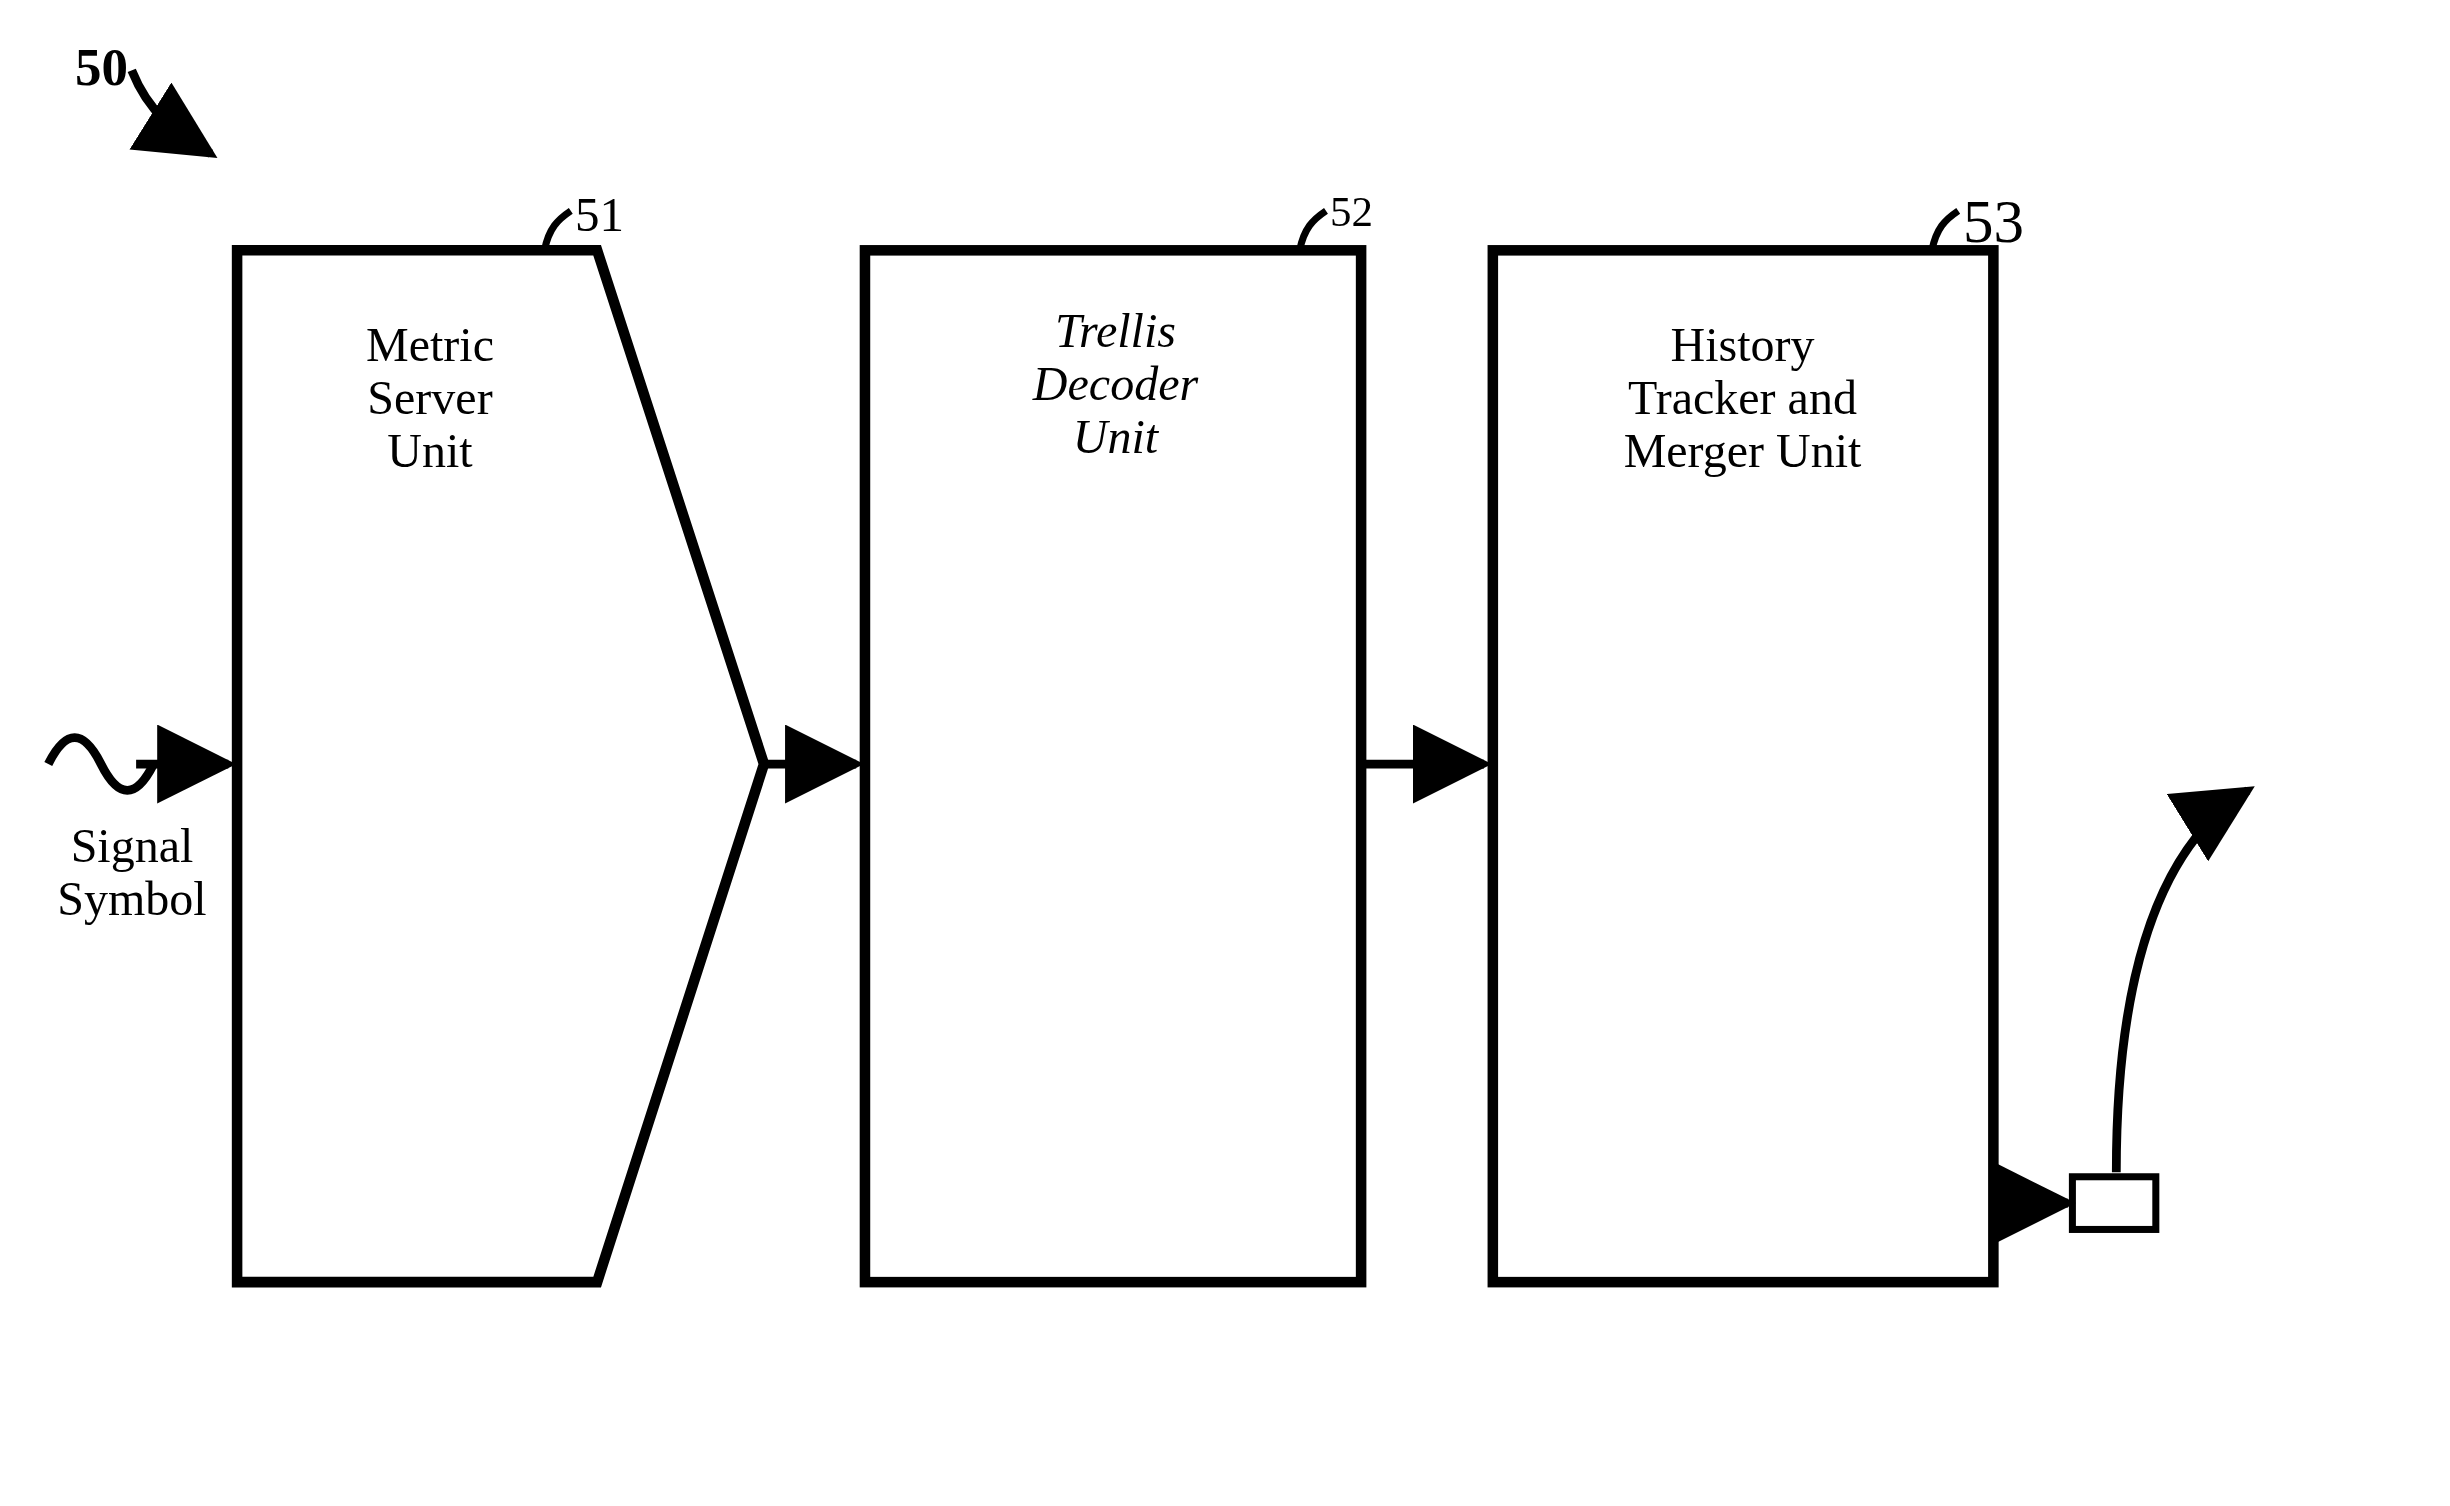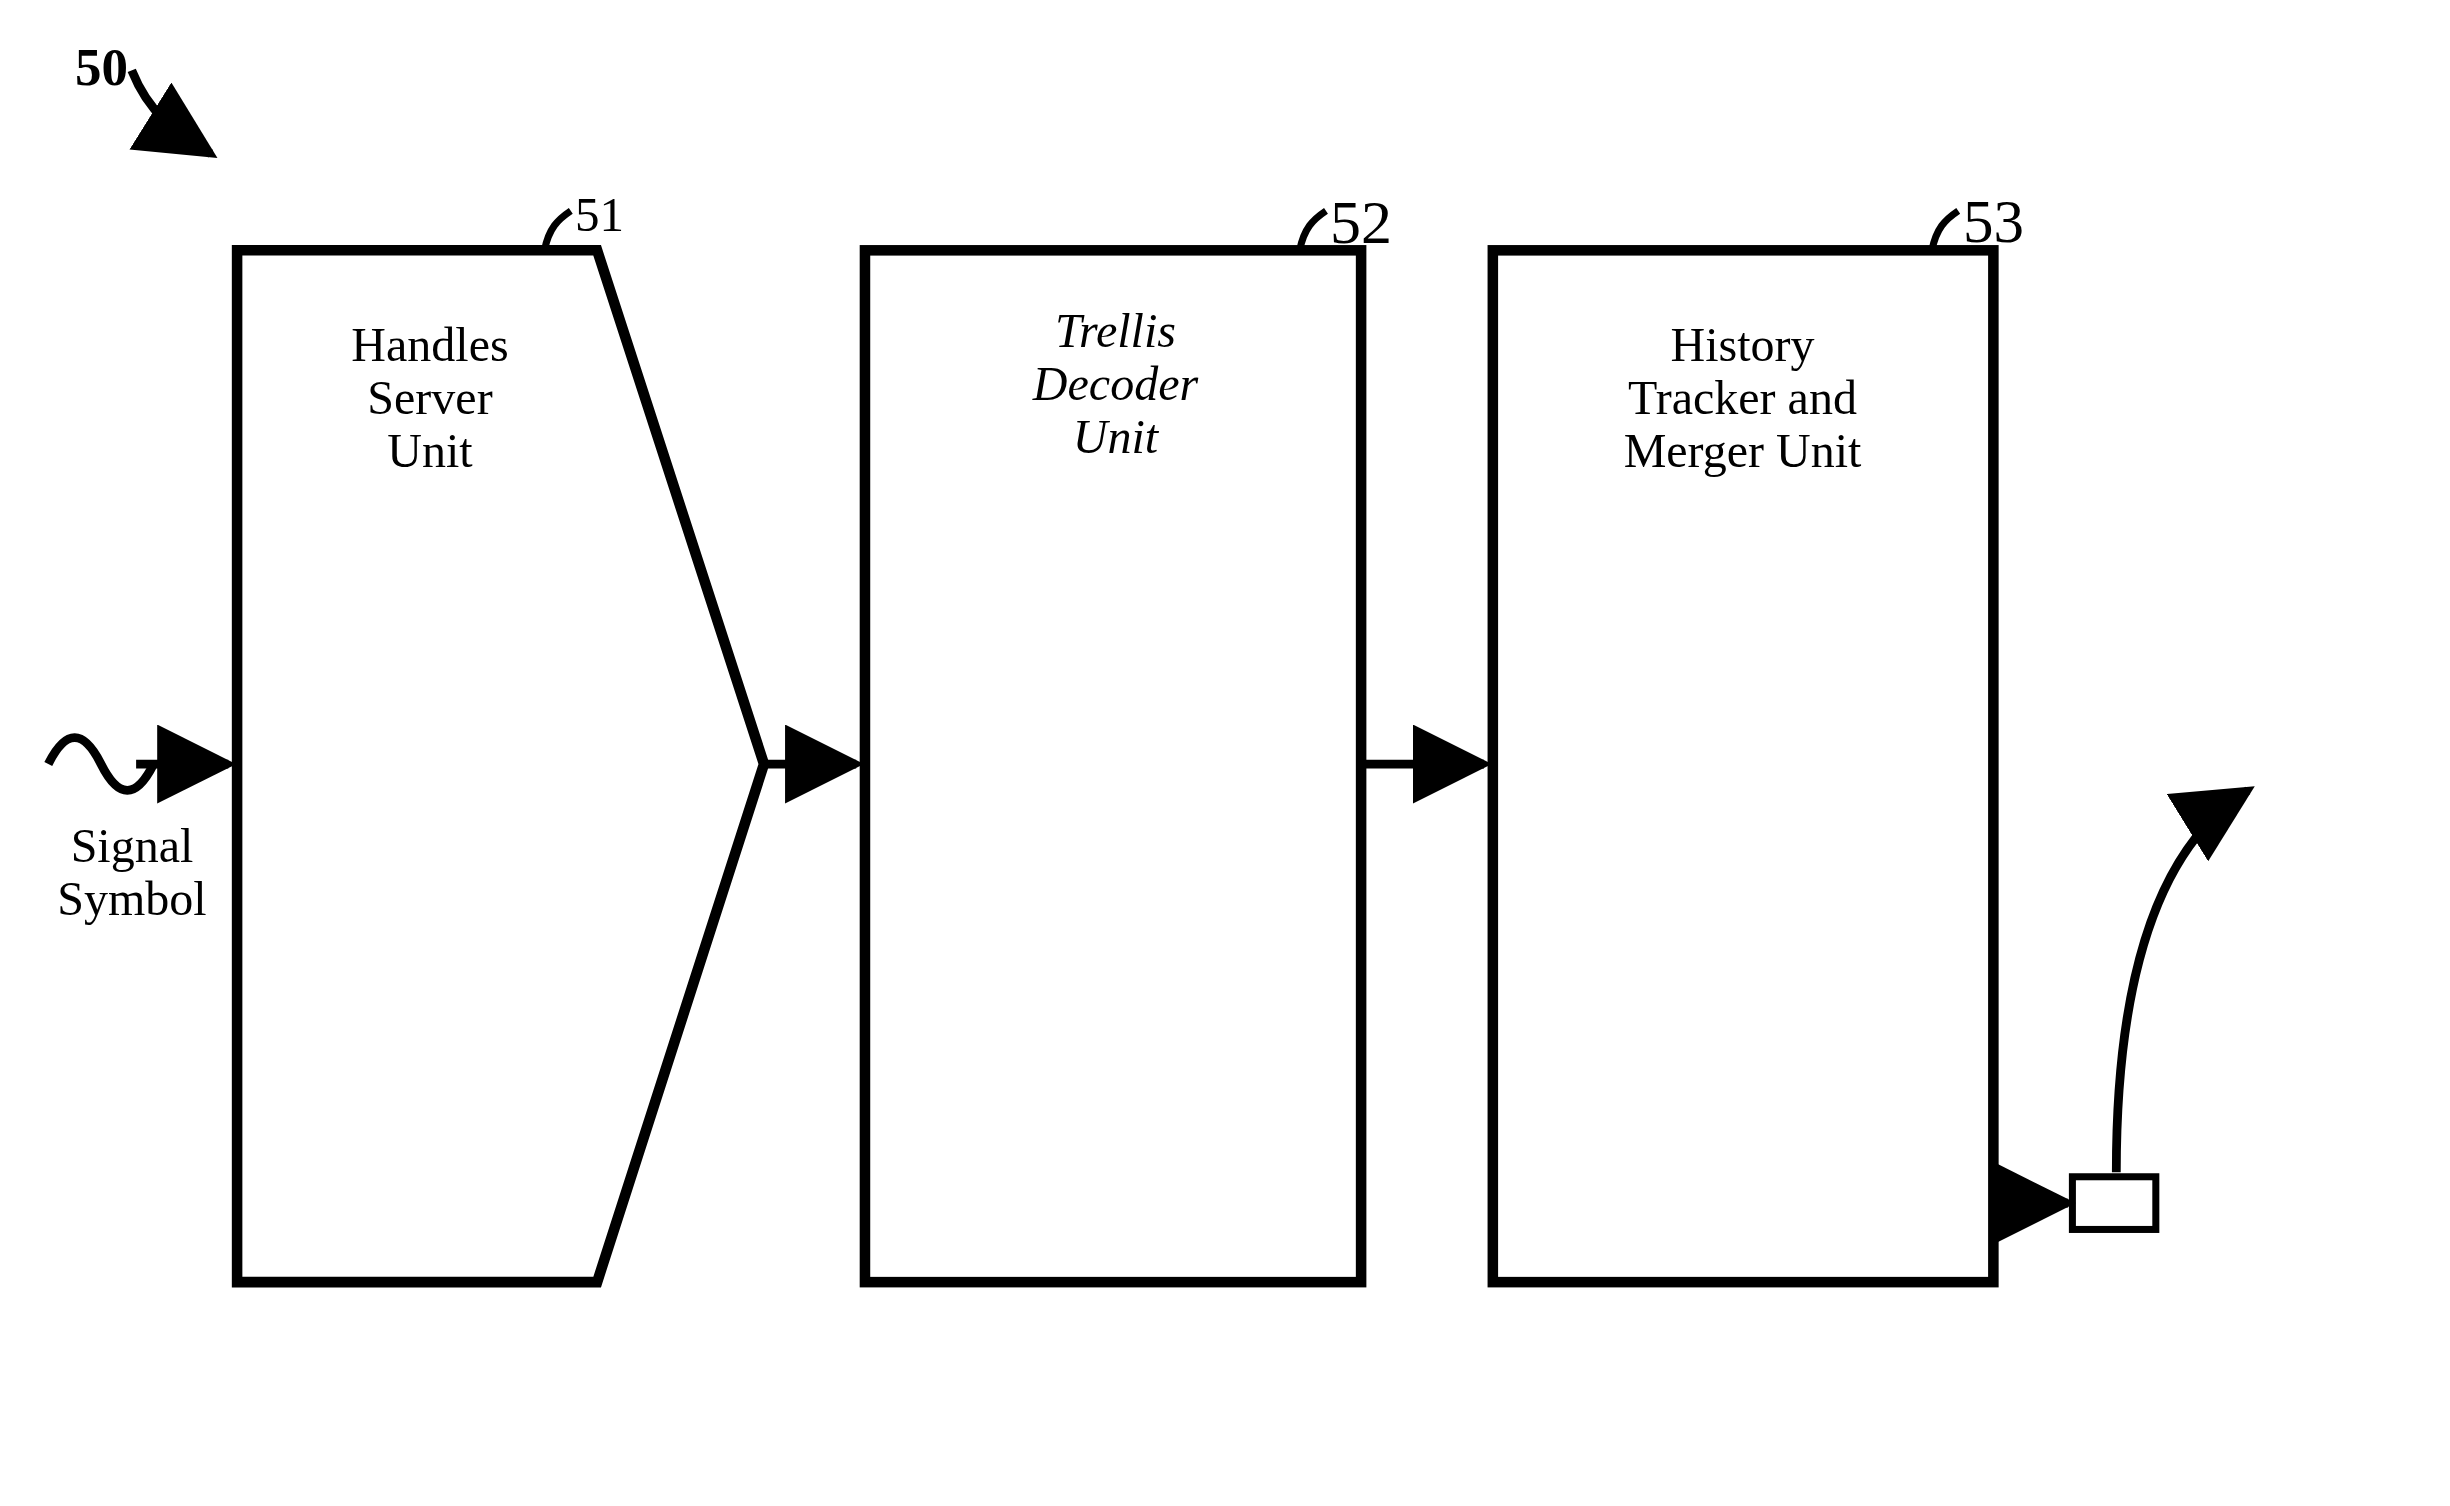--- a/index.html
+++ b/index.html
@@ -72,25 +72,25 @@
 
     <path d="M 2410 1335 C 2410 1190 2430 980 2560 900" fill="none" stroke="#000" stroke-width="10" marker-end="url(#arrow)"></path>
   </svg>
 
   <div class="label" style="left:75px; top:26px; font-size:53px; font-weight:600;">50</div>
 
   <div class="label" style="left:44px; top:808px; width:176px;">Signal
 Symbol</div>
 
   <div class="label" style="left:575px; top:176px; font-size:49px;text-align:right;">51</div>
-  <div class="label" style="left:263px; top:307px; width:334px;">Handles
+  <div class="label" style="left:263px; top:307px; width:334px;">Metric
 Server
 Unit</div>
 
-  <div class="label" style="left:1330px; top:176px; font-size:62px;">52</div>
+  <div class="label" style="left:1330px; top:176px; font-size:43px;">52</div>
   <div class="label" style="left:887px; top:293px; width:457px;font-style:italic;">Trellis
 Decoder
 Unit</div>
 
   <div class="label" style="left:1963px; top:176px; font-size:61px;">53</div>
   <div class="label" style="left:1510px; top:307px; width:465px;">History
 Tracker and
 Merger Unit</div>
 
 

